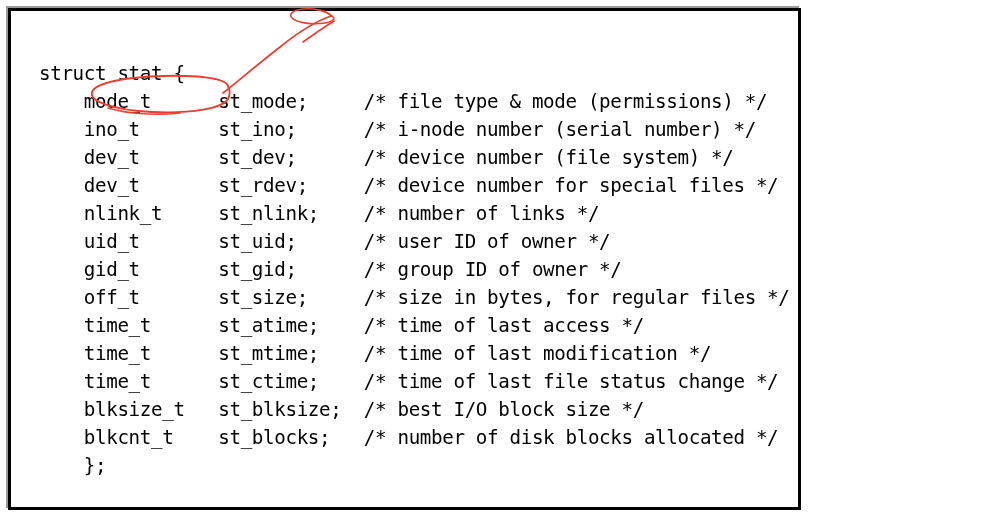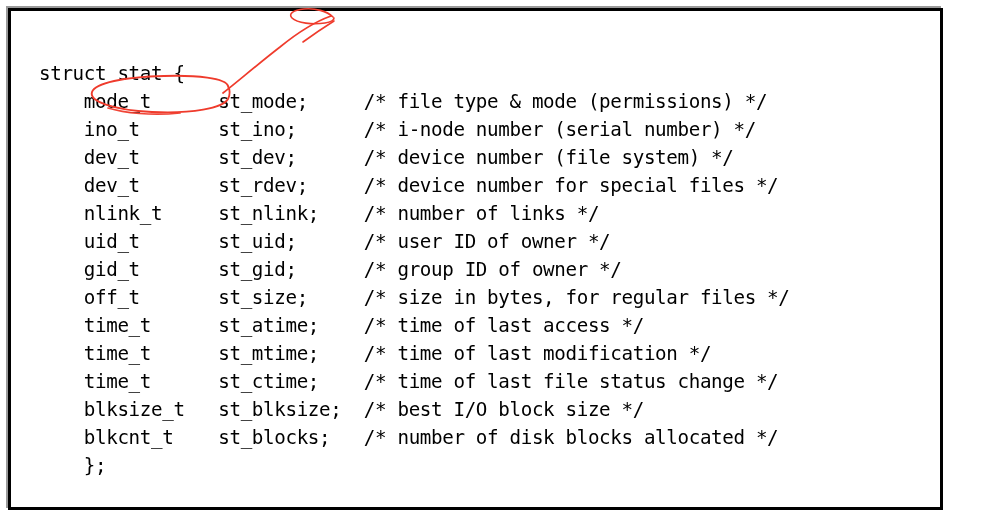--- a/index.html
+++ b/index.html
@@ -12,21 +12,21 @@
     width: 1004px;
     height: 522px;
     background: #ffffff;
     overflow: hidden;
   }
   
   #code-frame {
     position: absolute;
     left: 8px;
     top: 8px;
-    width: 935px;
+    width: 793px;
     height: 502px;
     box-sizing: border-box;
     border: 3px solid #000000;
     background: #ffffff;
     box-shadow: -2px -2px 0 0 #9a9a9a;
   }
   #code-block {
     position: absolute;
     left: 28px;
     top: 49px;

